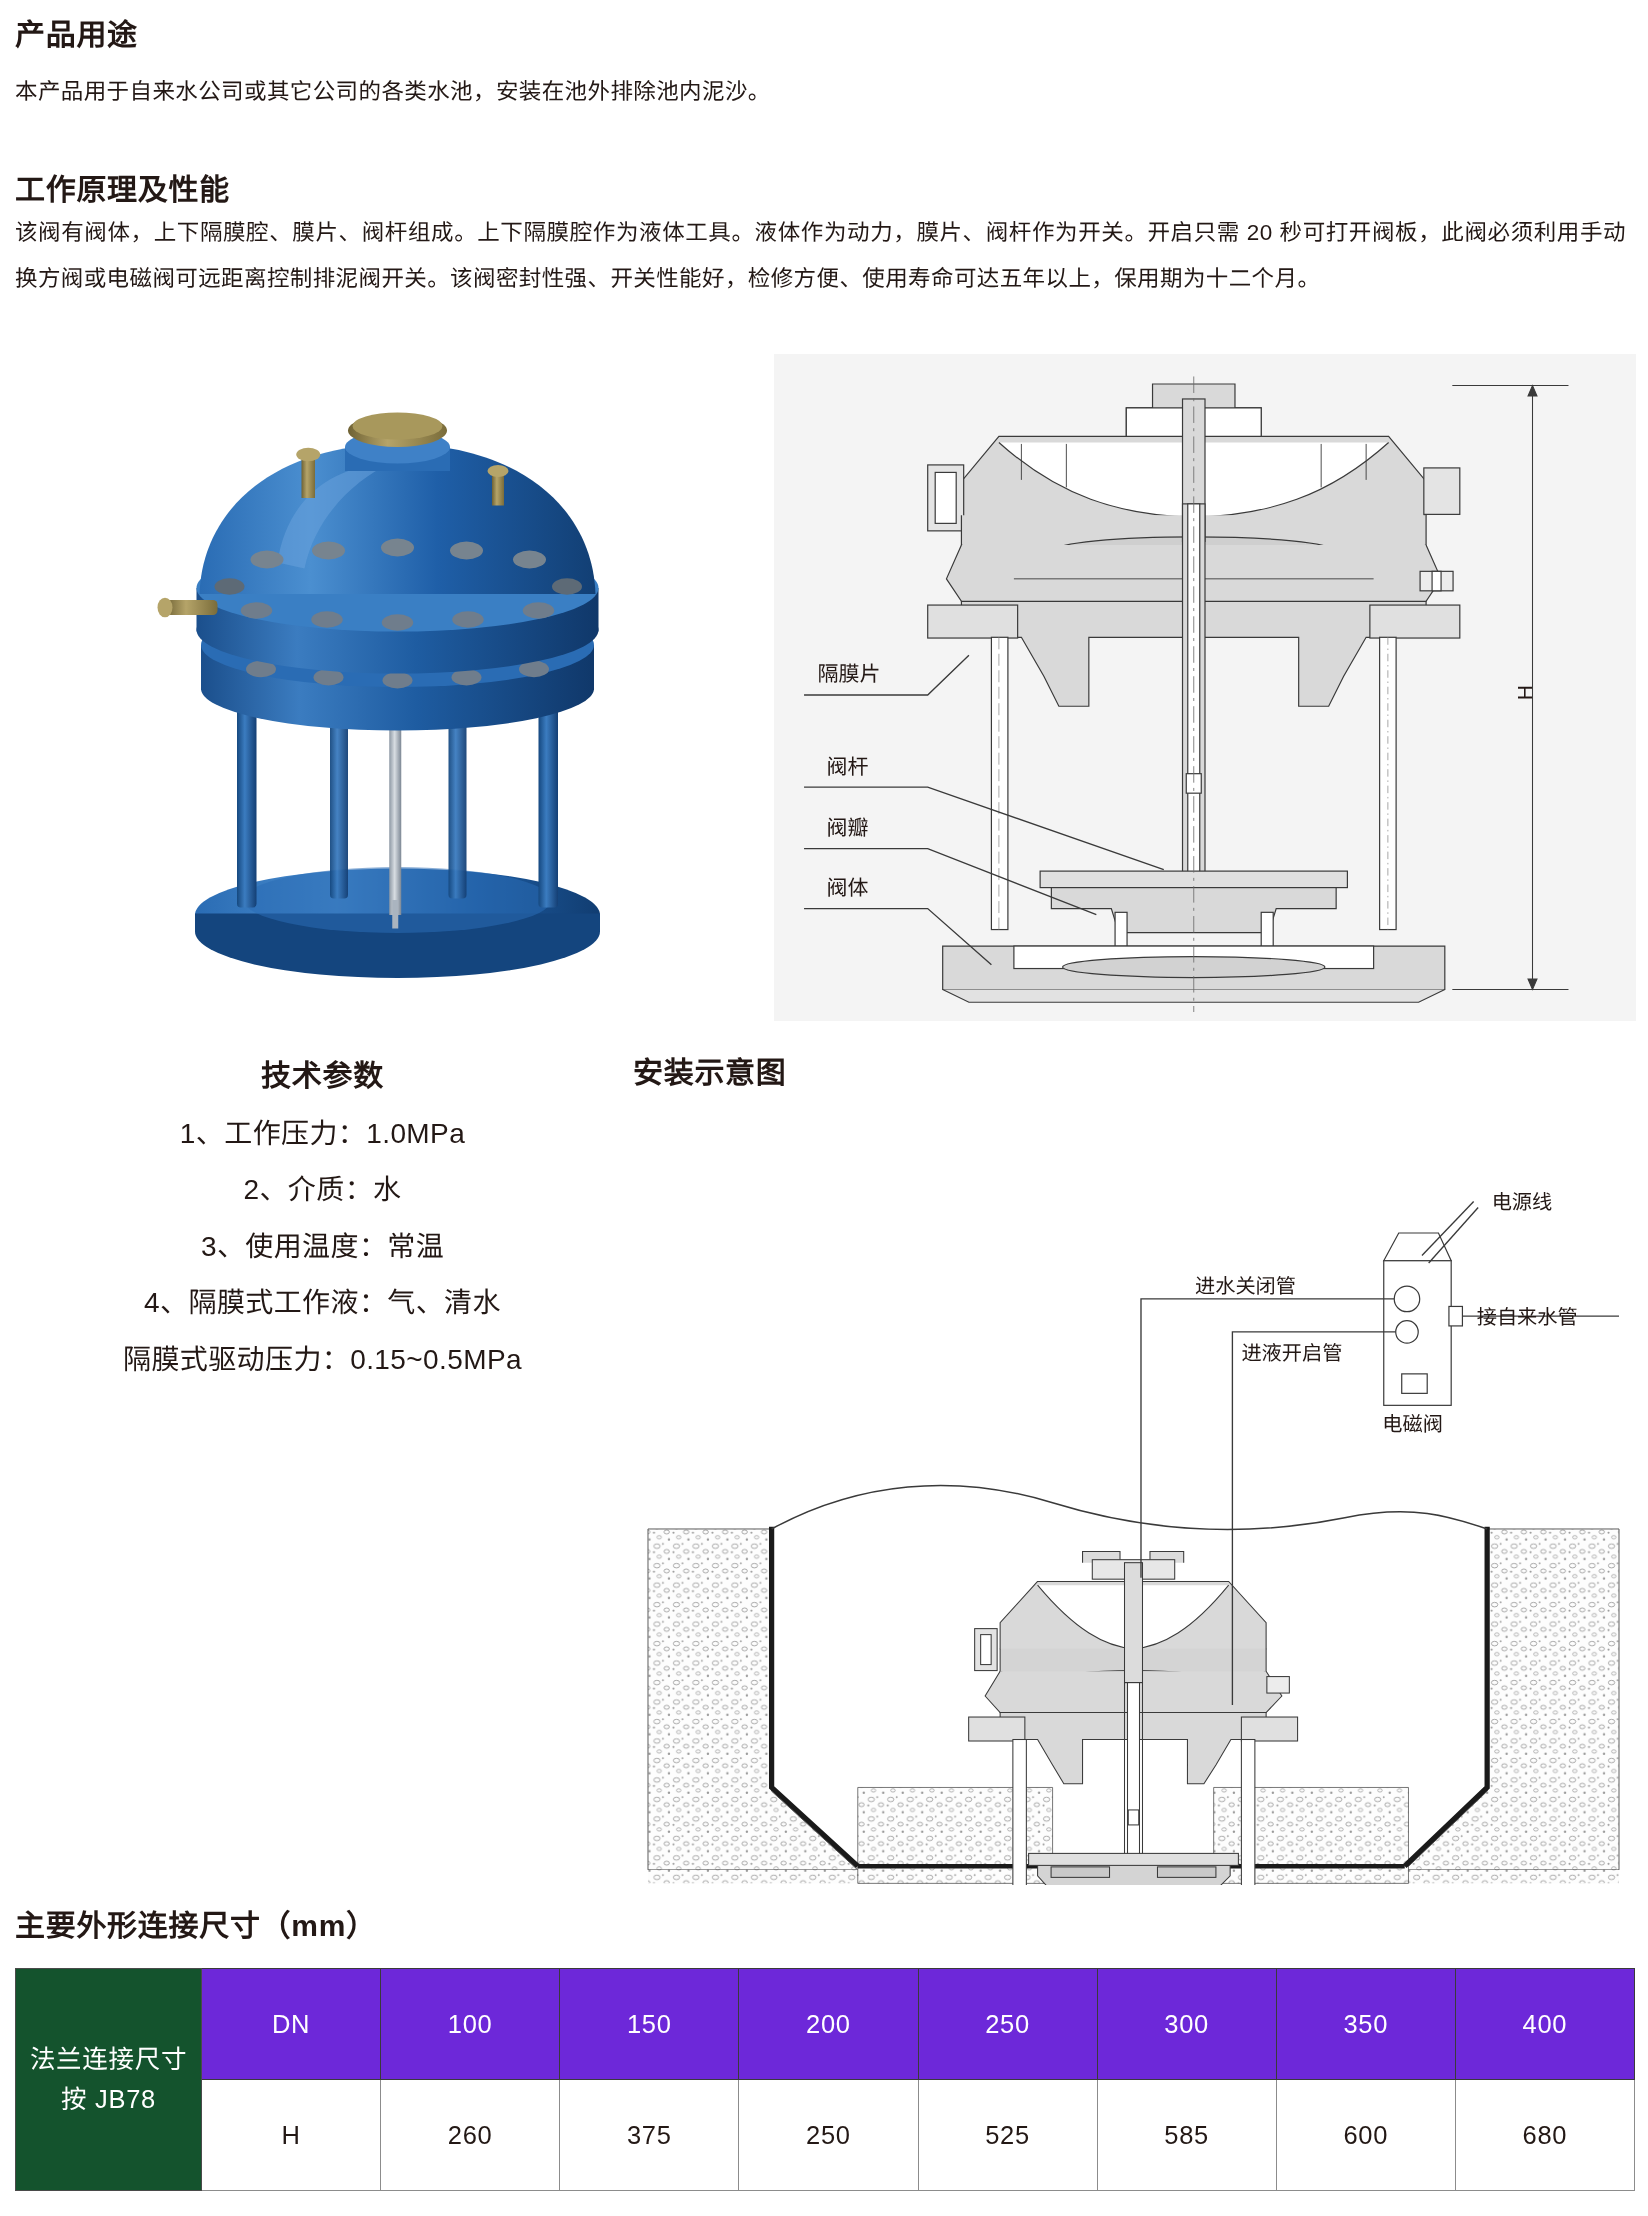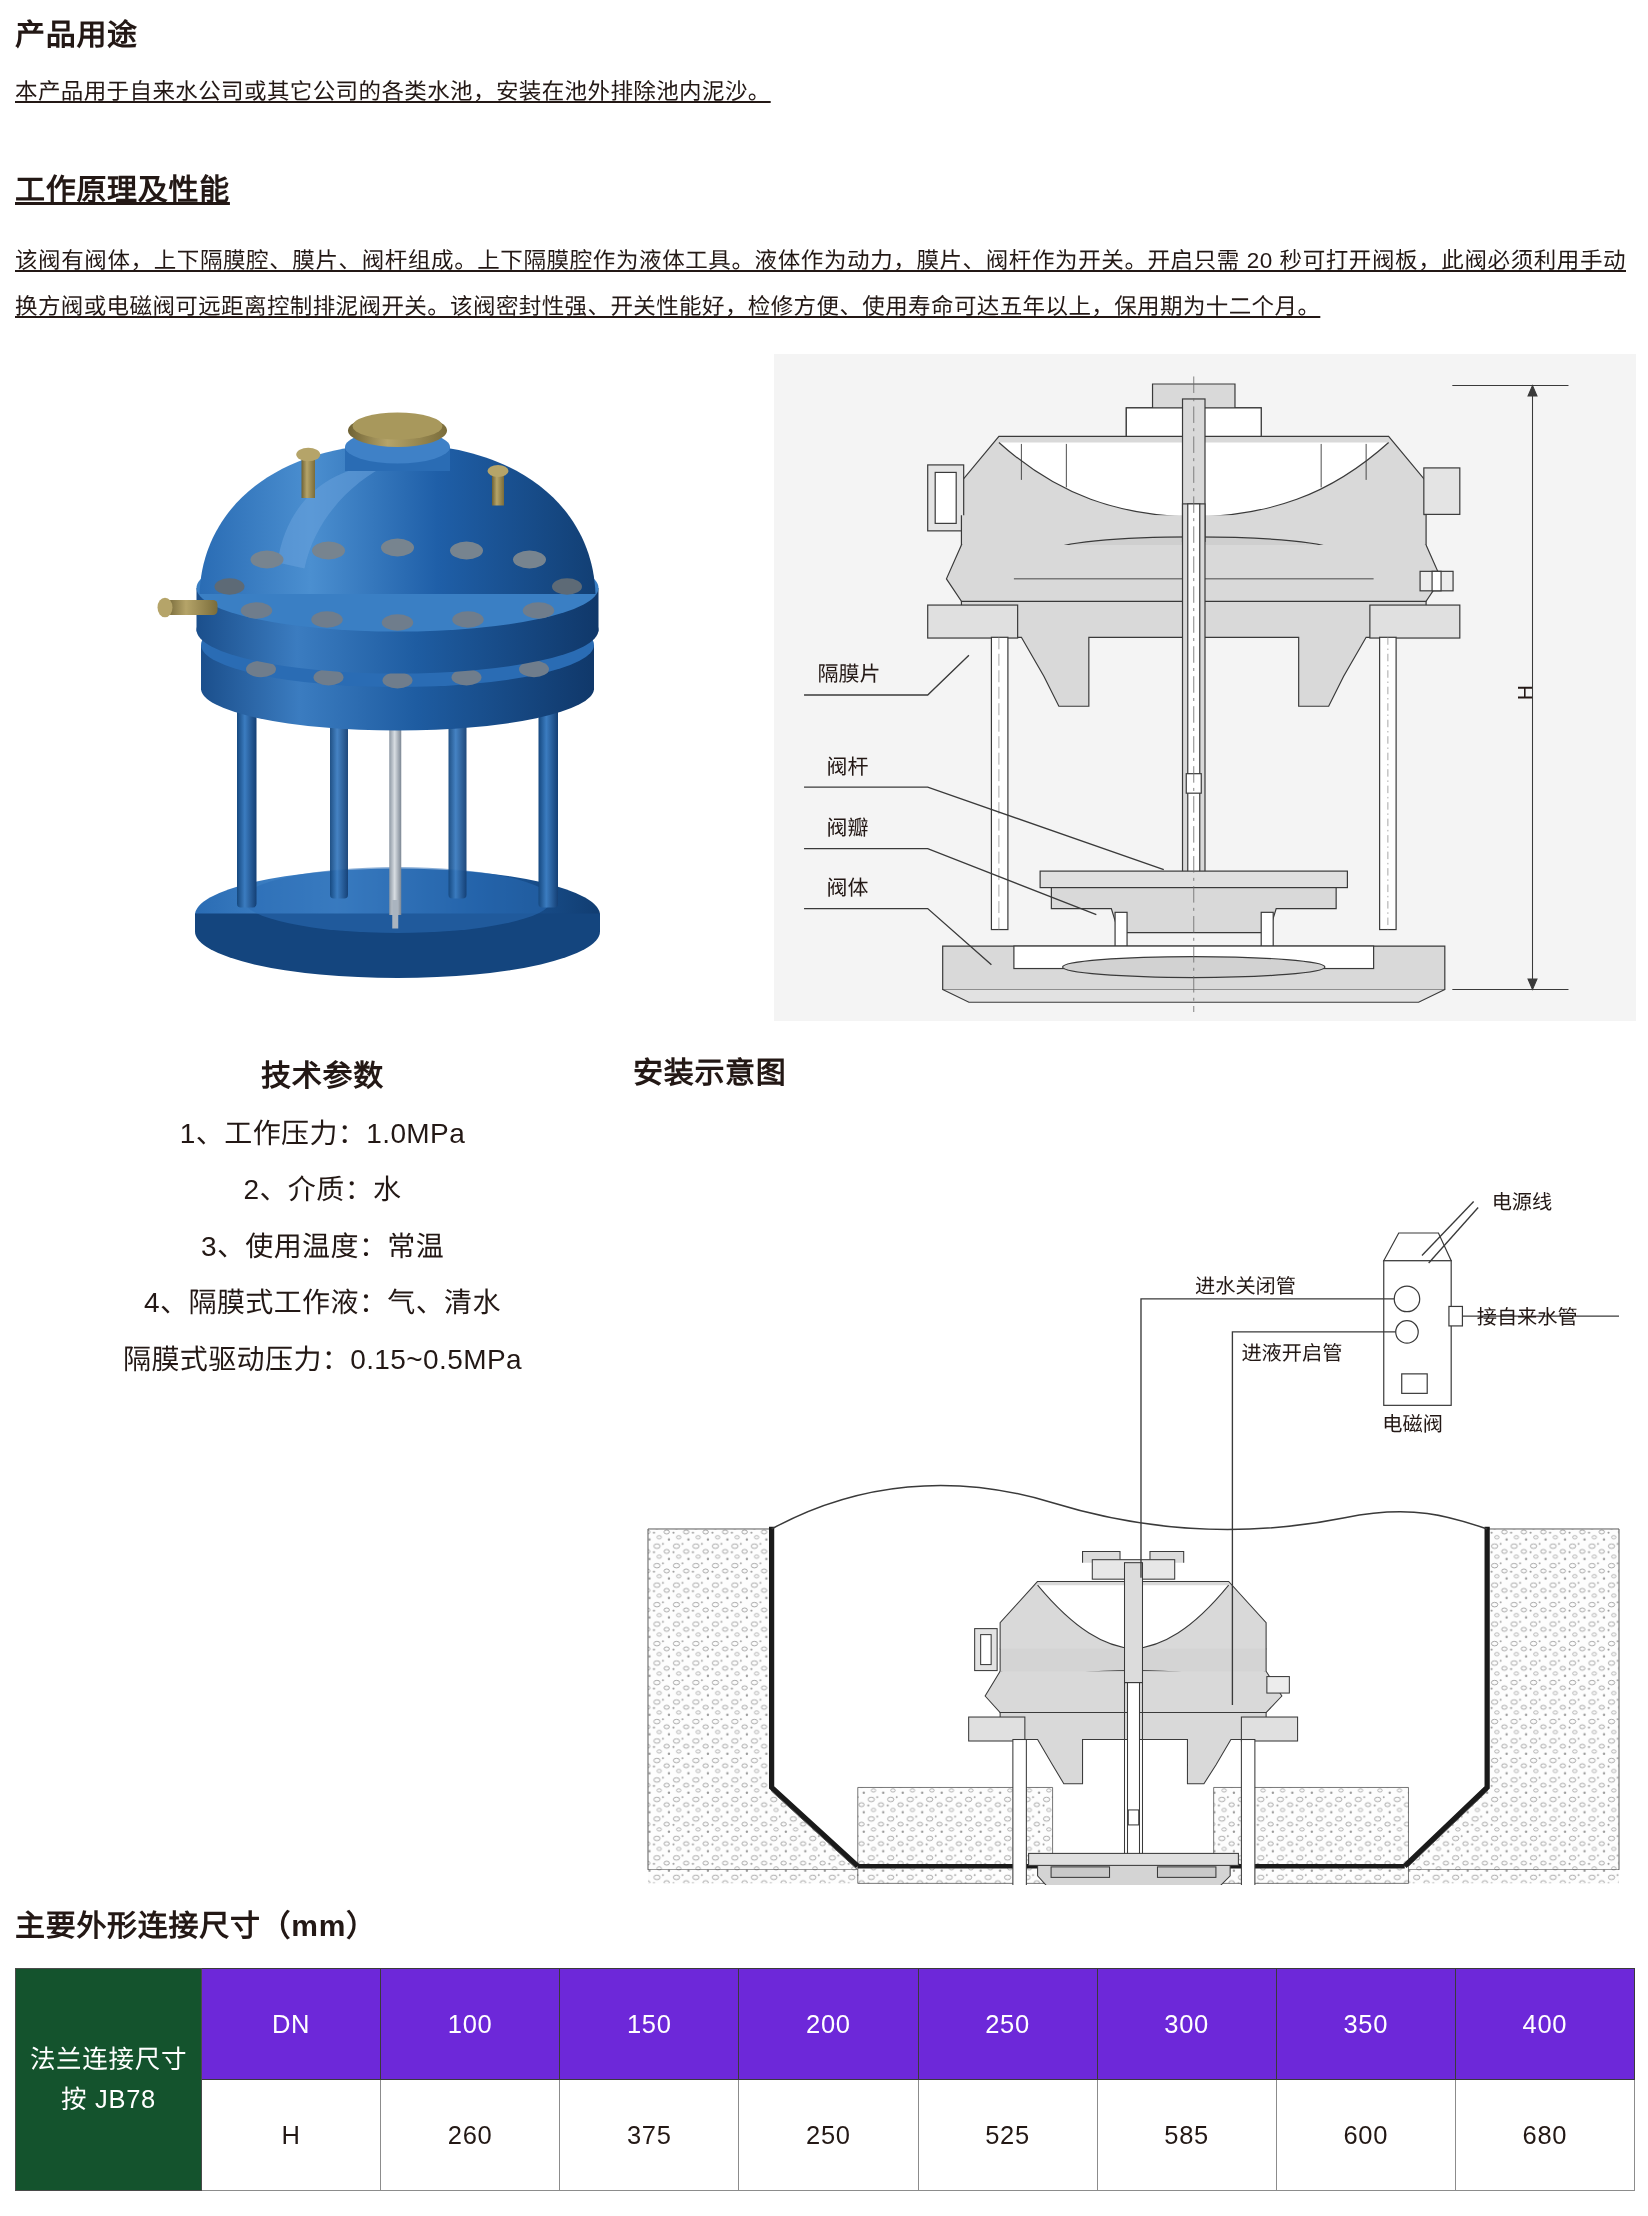--- a/index.html
+++ b/index.html
@@ -22,29 +22,28 @@
     font-weight: bold;
     color: #231815;
     letter-spacing: 0.7px;
     line-height: 1.2;
   }
   .body-text {
     font-size: 22.5px;
     line-height: 2.05;
     color: #231815;
     letter-spacing: 0.4px;
-    text-decoration: underline;
   }
 
   
   #purpose-block { position: absolute; left: 15px; top: 16.5px; width: 1619px; }
   #purpose-block .h-section { margin-bottom: 16.5px; }
 
   #principle-block { position: absolute; left: 15px; top: 172px; width: 1619px; }
-  #principle-block .h-section { margin-bottom: 30px; text-decoration: underline; }
+  #principle-block .h-section { margin-bottom: 2px; }
   #principle-block .body-text { width: 1611px; text-align: justify; }
 
   
   #photo-area {
     position: absolute; left: 90px; top: 375px;
     width: 615px; height: 645px;
   }
   .photo-svg { width: 100%; height: 100%; display: block; }
 
   

